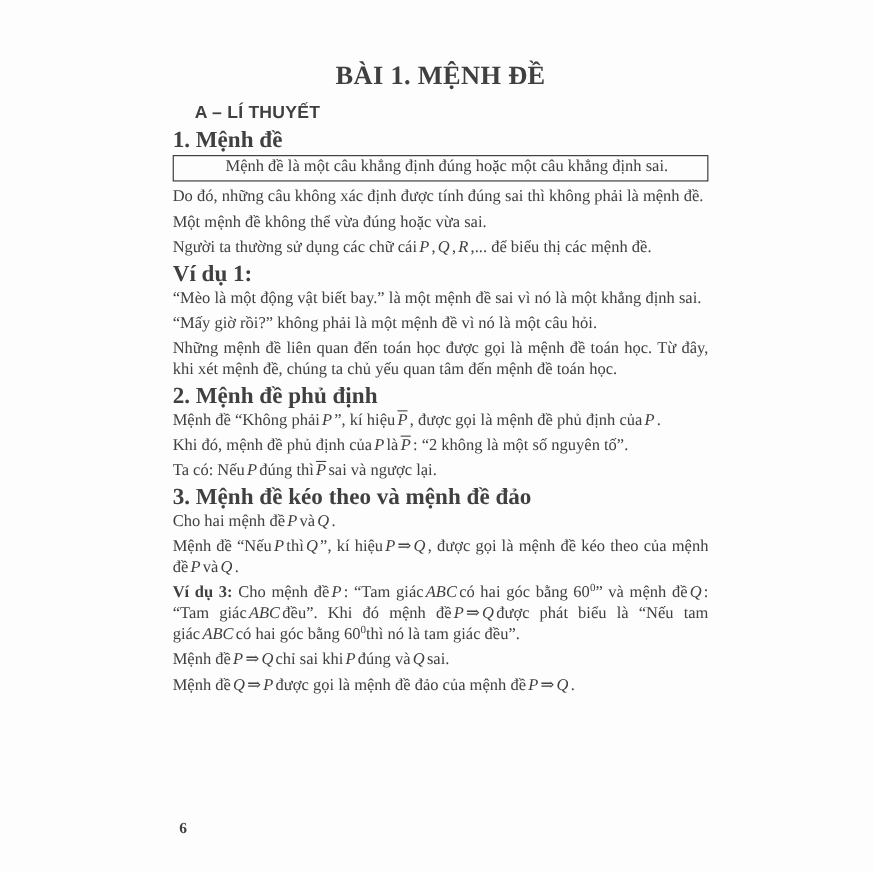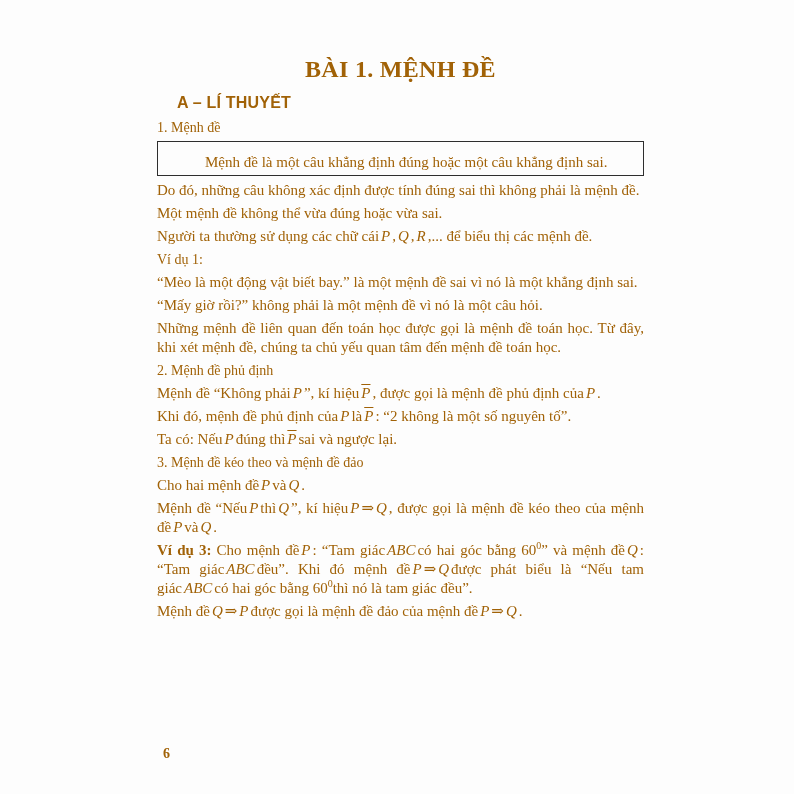--- a/index.html
+++ b/index.html
@@ -6,21 +6,21 @@
     margin: 0;
     padding: 0;
     background: #fdfdfd;
   }
   .document {
     position: relative;
     width: 794px;
     height: 794px;
     background: #fdfdfd;
     font-family: "Liberation Serif", "DejaVu Serif", serif;
-    color: #a16207;
+    color: #404040;
     overflow: hidden;
   }
   .content {
     position: absolute;
     left: 157px;
     top: 54px;
     width: 487px;
   }
   .para {
     font-size: 15px;
@@ -38,26 +38,26 @@
   .p-section {
     font-family: "Liberation Sans", "DejaVu Sans", sans-serif;
     font-size: 16px;
     line-height: 20px;
     font-weight: bold;
     margin-bottom: 5px;
     letter-spacing: 0.2px;
     margin-left: 20px;
   }
   .p-heading {
-    font-weight: normal;
-    font-size: 14px;
+    font-weight: bold;
+    font-size: 21px;
   }
   .p-boxed {
     border: 1.5px solid #2e2e2e;
-    padding: 11px 6px 3px 0;
+    padding: 0 6px 3px 0;
     text-indent: 47px;
     margin-bottom: 5px;
   }
   .p-body {}
   .nowrap { white-space: nowrap; }
   .justify { text-align: justify; }
   .s-i { font-style: italic; padding: 0 2px; }
   .s-b { font-weight: bold; }
   .s-ol { text-decoration: overline; }
   .s-sup { vertical-align: super; font-size: 10px; line-height: 0; }
@@ -86,16 +86,17 @@
       <div class="para p-body nowrap"><span>“Mấy giờ rồi?” không phải là một mệnh đề vì nó là một câu hỏi.</span></div>
       <div class="para p-body justify"><span>Những mệnh đề liên quan đến toán học được gọi là mệnh đề toán học. Từ đây, khi xét mệnh đề, chúng ta chủ yếu quan tâm đến mệnh đề toán học.</span></div>
       <div class="para p-heading"><span>2. Mệnh đề phủ định</span></div>
       <div class="para p-body nowrap"><span>Mệnh đề “Không phải</span><span class="s-i">P</span><span>”, kí hiệu</span><span class="s-i s-ol">P</span><span>, được gọi là mệnh đề phủ định của</span><span class="s-i">P</span><span>.</span></div>
       <div class="para p-body nowrap"><span>Khi đó, mệnh đề phủ định của</span><span class="s-i">P</span><span>là</span><span class="s-i s-ol">P</span><span>: “2 không là một số nguyên tố”.</span></div>
       <div class="para p-body nowrap"><span>Ta có: Nếu</span><span class="s-i">P</span><span>đúng thì</span><span class="s-i s-ol">P</span><span>sai và ngược lại.</span></div>
       <div class="para p-heading"><span>3. Mệnh đề kéo theo và mệnh đề đảo</span></div>
       <div class="para p-body nowrap"><span>Cho hai mệnh đề</span><span class="s-i">P</span><span>và</span><span class="s-i">Q</span><span>.</span></div>
       <div class="para p-body justify"><span>Mệnh đề “Nếu</span><span class="s-i">P</span><span>thì</span><span class="s-i">Q</span><span>”, kí hiệu</span><span class="s-i">P</span><span>⇒</span><span class="s-i">Q</span><span>, được gọi là mệnh đề kéo theo của mệnh đề</span><span class="s-i">P</span><span>và</span><span class="s-i">Q</span><span>.</span></div>
       <div class="para p-body justify"><span class="s-b">Ví dụ 3:</span><span> Cho mệnh đề</span><span class="s-i">P</span><span>: “Tam giác</span><span class="s-i">ABC</span><span>có hai góc bằng 60</span><span class="s-sup">0</span><span>” và mệnh đề</span><span class="s-i">Q</span><span>: “Tam giác</span><span class="s-i">ABC</span><span>đều”. Khi đó mệnh đề</span><span class="s-i">P</span><span>⇒</span><span class="s-i">Q</span><span>được phát biểu là “Nếu tam giác</span><span class="s-i">ABC</span><span>có hai góc bằng 60</span><span class="s-sup">0</span><span>thì nó là tam giác đều”.</span></div>
+      <div class="para p-body nowrap"><span>Mệnh đề</span><span class="s-i">P</span><span>⇒</span><span class="s-i">Q</span><span>chỉ sai khi</span><span class="s-i">P</span><span>đúng và</span><span class="s-i">Q</span><span>sai.</span></div>
       <div class="para p-body nowrap"><span>Mệnh đề</span><span class="s-i">Q</span><span>⇒</span><span class="s-i">P</span><span>được gọi là mệnh đề đảo của mệnh đề</span><span class="s-i">P</span><span>⇒</span><span class="s-i">Q</span><span>.</span></div>
     </div>
   <div class="page-number">6</div>
 </div>
 
 </body></html>

